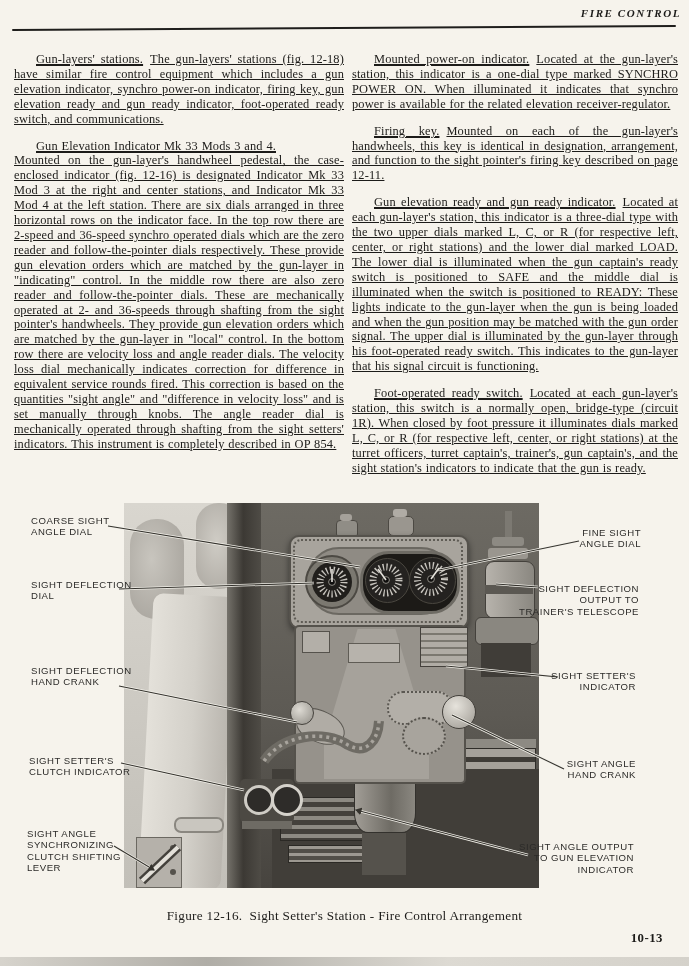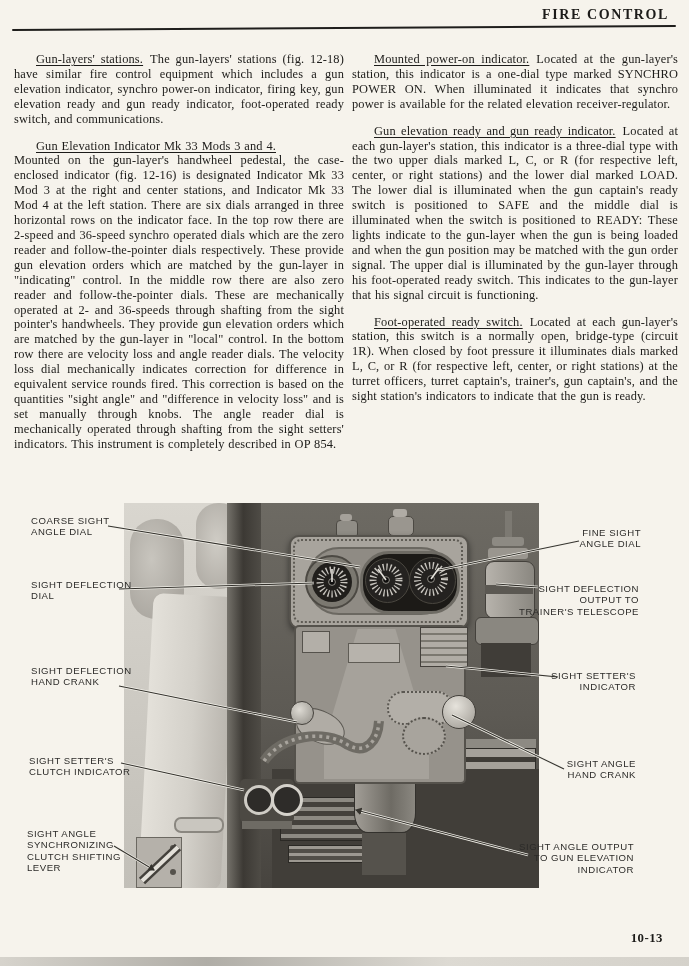--- a/index.html
+++ b/index.html
@@ -1,28 +1,28 @@
 <!DOCTYPE html>
 <html><head>
 <meta charset="utf-8">
 <style>
   html,body{margin:0;padding:0;background:#e8e6e0;}
   .page{position:relative;width:689px;height:966px;background:#f6f3ec;overflow:hidden;
         font-family:"Liberation Serif",serif;color:#1c1b19;}
   
-  .header-title{position:absolute;top:7px;right:20px;font-size:14px;font-weight:bold;
-        letter-spacing:1.6px;}
+  .header-title{position:absolute;top:7px;right:8px;font-size:11px;font-weight:bold;
+        letter-spacing:1.6px;font-style:italic;}
   .header-rule{position:absolute;top:27px;left:12px;width:664px;height:2.4px;background:#1f1e1c;
         transform:rotate(-.35deg);border-radius:2px;}
   
   .col{position:absolute;top:52px;font-size:12.4px;line-height:14.9px;text-align:justify;
         letter-spacing:.15px;word-spacing:.5px;}
   .col-left{left:14px;width:330px;}
   .col-right{left:352px;width:326px;}
-  .para{margin:0 0 12px 0;text-indent:22px;}
+  .para{margin:0 0 12px 0;text-indent:22px;text-decoration:underline;}
   .para.noindent{text-indent:0;}
   .run-head{text-decoration:underline;text-underline-offset:2px;margin-right:7px;}
   .run-head.block{display:block;text-indent:22px;margin-right:0;}
   
   .figure-area{position:absolute;left:4px;top:503px;width:689px;height:402px;}
   .callout{position:absolute;font-family:"Liberation Sans",sans-serif;font-size:9.6px;
         line-height:11.4px;letter-spacing:.5px;color:#2c2b29;white-space:pre-line;}
   .leader-svg{position:absolute;left:0;top:0;width:689px;height:402px;pointer-events:none;}
   
   .photo{position:absolute;left:120px;top:0;width:415px;height:385px;background:#8a8780;overflow:hidden;}
@@ -121,20 +121,21 @@
   <span class="header-title">FIRE CONTROL</span>
   <div class="header-rule"></div>
 
   <div class="col col-left">
     <p class="para"><span class="run-head">Gun-layers' stations.</span><span>The gun-layers' stations (fig. 12-18) have similar fire control equipment which includes a gun elevation indicator, synchro power-on indicator, firing key, gun elevation ready and gun ready indicator, foot-operated ready switch, and communications.</span></p>
     <p class="para noindent"><span class="run-head block">Gun Elevation Indicator Mk 33 Mods 3 and 4.</span><span>Mounted on the gun-layer's handwheel pedestal, the case-enclosed indicator (fig. 12-16) is designated Indicator Mk 33 Mod 3 at the right and center stations, and Indicator Mk 33 Mod 4 at the left station. There are six dials arranged in three horizontal rows on the indicator face. In the top row there are 2-speed and 36-speed synchro operated dials which are the zero reader and follow-the-pointer dials respectively. These provide gun elevation orders which are matched by the gun-layer in "indicating" control. In the middle row there are also zero reader and follow-the-pointer dials. These are mechanically operated at 2- and 36-speeds through shafting from the sight pointer's handwheels. They provide gun elevation orders which are matched by the gun-layer in "local" control. In the bottom row there are velocity loss and angle reader dials. The velocity loss dial mechanically indicates correction for difference in equivalent service rounds fired. This correction is based on the quantities "sight angle" and "difference in velocity loss" and is set manually through knobs. The angle reader dial is mechanically operated through shafting from the sight setters' indicators. This instrument is completely described in OP 854.</span></p>
   </div>
 
   <div class="col col-right">
     <p class="para"><span class="run-head">Mounted power-on indicator.</span><span>Located at the gun-layer's station, this indicator is a one-dial type marked SYNCHRO POWER ON. When illuminated it indicates that synchro power is available for the related elevation receiver-regulator.</span></p>
+    <p class="para"><span class="run-head">Firing key.</span><span>Mounted on each of the gun-layer's handwheels, this key is identical in designation, arrangement, and function to the sight pointer's firing key described on page 12-11.</span></p>
     <p class="para"><span class="run-head">Gun elevation ready and gun ready indicator.</span><span>Located at each gun-layer's station, this indicator is a three-dial type with the two upper dials marked L, C, or R (for respective left, center, or right stations) and the lower dial marked LOAD. The lower dial is illuminated when the gun captain's ready switch is positioned to SAFE and the middle dial is illuminated when the switch is positioned to READY: These lights indicate to the gun-layer when the gun is being loaded and when the gun position may be matched with the gun order signal. The upper dial is illuminated by the gun-layer through his foot-operated ready switch. This indicates to the gun-layer that his signal circuit is functioning.</span></p>
     <p class="para"><span class="run-head">Foot-operated ready switch.</span><span>Located at each gun-layer's station, this switch is a normally open, bridge-type (circuit 1R). When closed by foot pressure it illuminates dials marked L, C, or R (for respective left, center, or right stations) at the turret officers, turret captain's, trainer's, gun captain's, and the sight station's indicators to indicate that the gun is ready.</span></p>
   </div>
 
   <div class="figure-area">
     <div class="photo">
       <div class="ph-wall"></div>
       <div class="ph-grip1"></div>
       <div class="ph-grip2"></div>
       <div class="ph-pillar"></div>
@@ -252,16 +253,17 @@
         <div class="callout" style="right: 57px; top: 167px; text-align: right;">SIGHT SETTER'S
 INDICATOR</div>
         <div class="callout" style="right: 57px; top: 255px; text-align: right;">SIGHT ANGLE
 HAND CRANK</div>
         <div class="callout" style="right: 59px; top: 338px; text-align: right;">SIGHT ANGLE OUTPUT
 TO GUN ELEVATION
 INDICATOR</div>
       </div>
   </div>
 
+  <div class="caption">Figure 12-16.  Sight Setter's Station - Fire Control Arrangement</div>
   <div class="page-number">10-13</div>
   <div class="scan-edge"></div>
 
 </div>
 
 </body></html>

